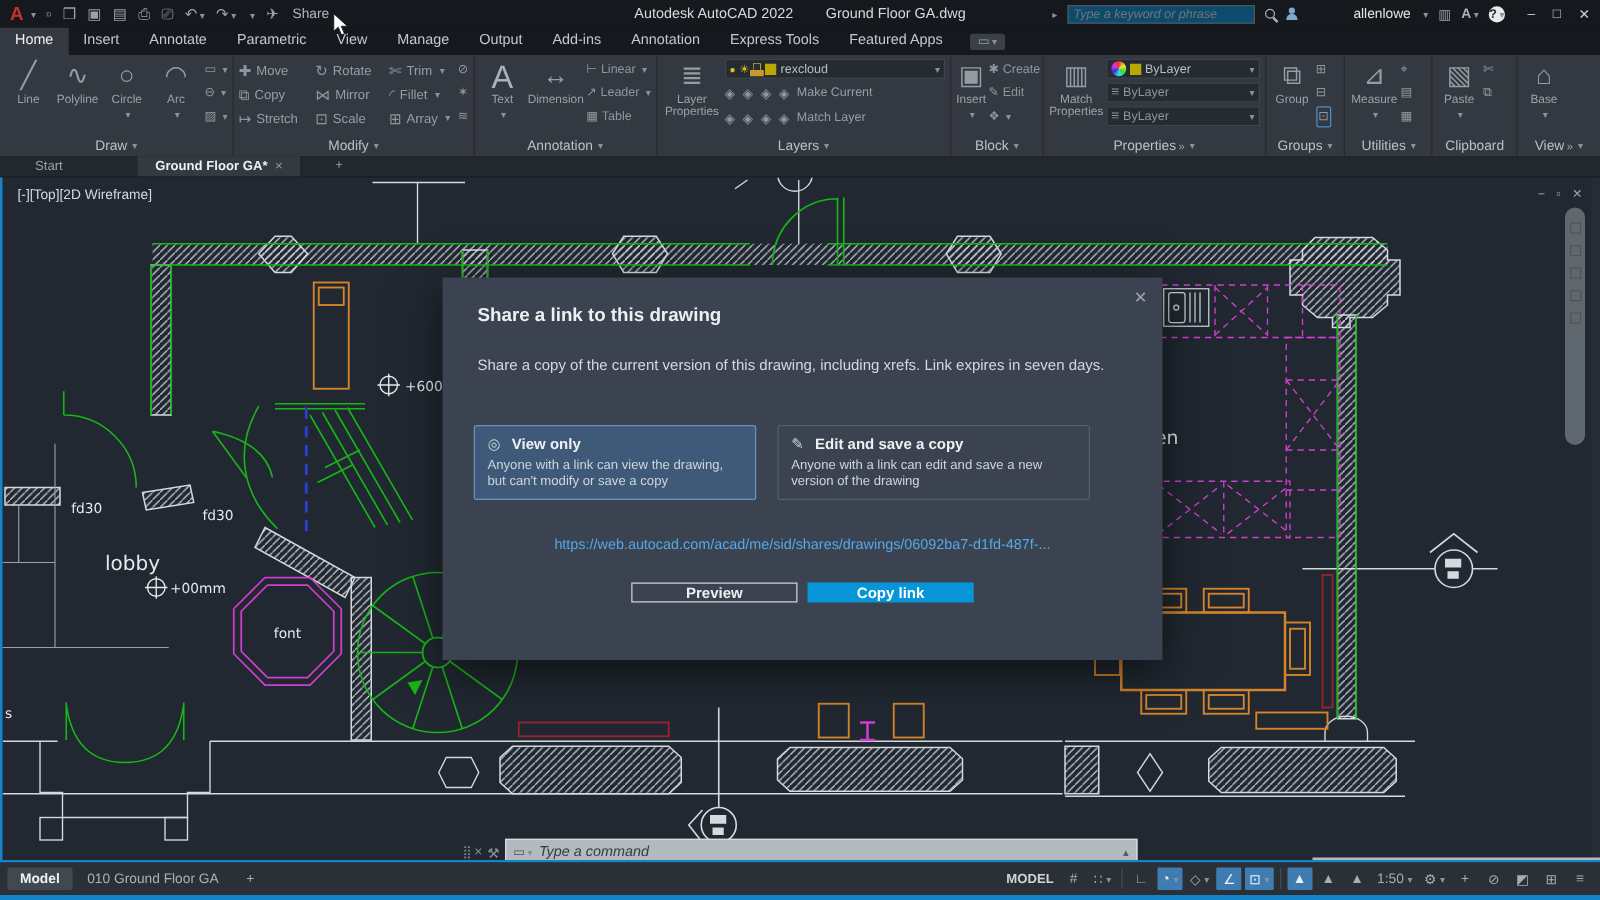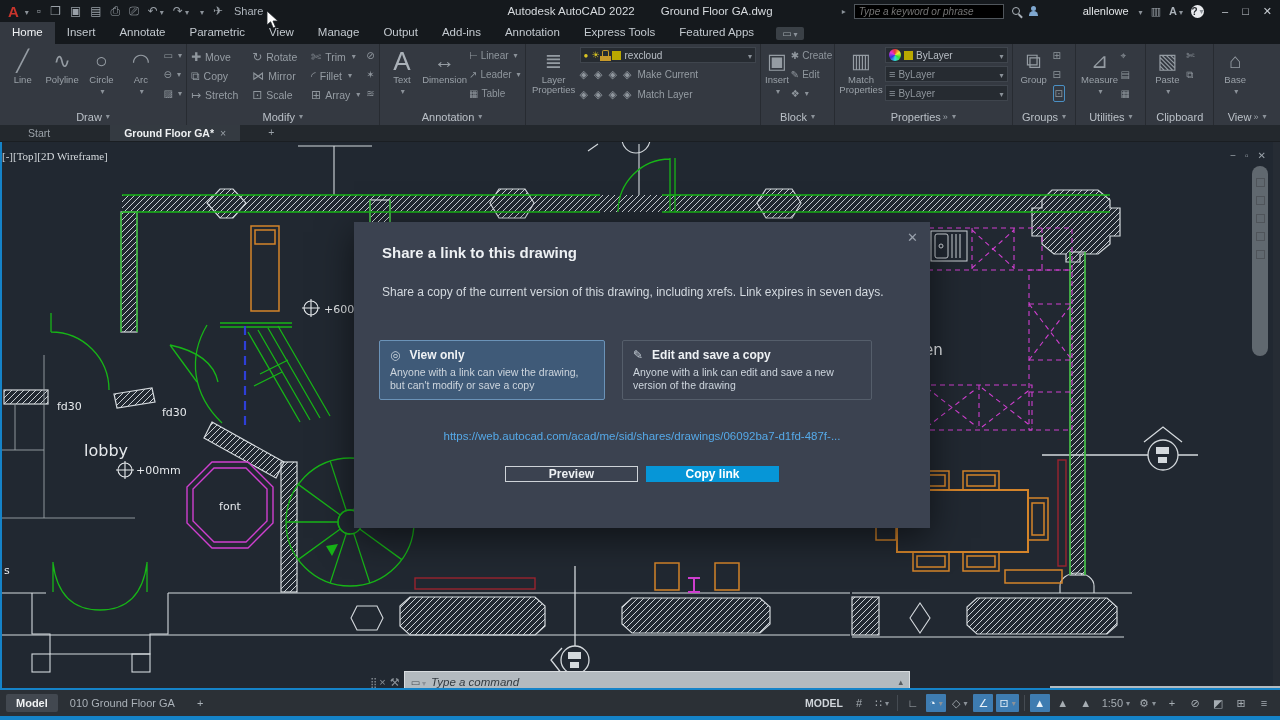--- a/index.html
+++ b/index.html
@@ -9,21 +9,21 @@
 
   
   .titlebar { height:22px; background:#15191d; display:flex; align-items:center; color:#c7ccd2; font-size:11px; position:relative; }
   .logo { color:#c8342c; font-weight:bold; font-size:15px; padding:0 4px 0 8px; }
   .qat { display:flex; align-items:center; gap:9px; color:#9aa1a8; font-size:12px; }
   .qat span { cursor:default; }
   .share-lab { color:#aeb5bc; font-size:11px; margin-left:2px; }
   .title-center { position:absolute; left:0; right:0; text-align:center; font-size:11.5px; color:#d6dade; pointer-events:none; }
   .title-center b { font-weight:normal; margin-right:26px; }
   .tb-right { margin-left:auto; display:flex; align-items:center; gap:8px; padding-right:8px; }
-  .searchbox { width:150px; height:15px; background:#000000; border:1px solid #50565c; color:#8b9299; font-style:italic; font-size:10px; padding:0 4px; }
+  .searchbox { width:150px; height:15px; background:#0c4a6e; border:1px solid #50565c; color:#8b9299; font-style:italic; font-size:10px; padding:0 4px; }
   .mag { width:8px; height:8px; border:1.5px solid #aab1b8; border-radius:50%; position:relative; display:inline-block; }
   .mag::after { content:""; position:absolute; width:5px; height:1.5px; background:#aab1b8; transform:rotate(45deg); right:-4px; bottom:-2px; }
   .person { width:11px; height:11px; position:relative; display:inline-block; }
   .person::before { content:""; position:absolute; left:3px; top:0; width:5px; height:5px; border-radius:50%; background:#7fa7cf; }
   .person::after { content:""; position:absolute; left:1px; top:5.5px; width:9px; height:5px; border-radius:5px 5px 0 0; background:#7fa7cf; }
   .help-badge { width:13px; height:13px; border-radius:50%; background:#e8eaed; color:#22262b; font-weight:bold; font-size:10px; display:inline-flex; align-items:center; justify-content:center; }
   .winbtns { display:flex; gap:14px; color:#c7ccd2; font-size:11px; margin-left:10px; }
   .dd::after { content:"▾"; font-size:8px; color:#8b9299; margin-left:2px; }
 
   
@@ -58,21 +58,21 @@
 
   
   .filetabs { height:17px; background:#23282d; display:flex; align-items:stretch; font-size:10.5px; color:#9aa1a8; border-bottom:1px solid #1a1e22; }
   .ftab { padding:2px 14px; display:flex; gap:6px; align-items:center; }
   .ftab.active { background:#343a41; color:#eef0f2; font-weight:bold; }
   .ftab .x { color:#9aa1a8; font-weight:normal; }
   .addtab { padding:1px 8px; color:#9aa1a8; }
 
   
   .canvas { position:relative; height:548px; background:#212831; border-left:2px solid #1583c8; border-bottom:2px solid #1583c8; overflow:hidden; }
-  .vplabel { position:absolute; left:0; top:8px; color:#d4d9dd; font-size:11px; z-index:3;font-family:Liberation Serif, serif; }
+  .vplabel { position:absolute; left:12px; top:8px; color:#d4d9dd; font-size:11px; z-index:3; }
   .vpbtns { position:absolute; right:14px; top:8px; color:#9aa2a9; font-size:10px; display:flex; gap:9px; z-index:3; }
   .navbar { position:absolute; right:12px; top:24px; width:16px; height:190px; background:rgba(150,156,162,.55); border-radius:8px; z-index:3;
     display:flex; flex-direction:column; align-items:center; gap:9px; padding-top:12px; }
   .navbar i { width:9px; height:9px; border:1px solid rgba(70,74,78,.65); display:block; }
   .hscroll { position:absolute; left:1048px; top:544px; width:232px; height:4px; background:#b4bbc0; z-index:3; }
   .vscroll { position:absolute; right:0; top:0; width:7px; height:548px; background:#262c34; z-index:2; }
 
   
   .dialog { position:absolute; left:352px; top:80px; width:576px; height:306px; background:#3b4250; z-index:10;
     box-shadow:0 10px 34px rgba(0,0,0,.55); color:#d3d9df; }
@@ -327,20 +327,23 @@
           </div>
           <div class="lrow">
             <span class="lyr">◈</span>
             <span class="lyr">◈</span>
             <span class="lyr">◈</span>
             <span class="lyr">◈</span>
             <span>Match Layer</span>
           </div>
         </div>
       </div>
+      <div class="plabel dd">
+          <span>Layers</span>
+        </div>
     </div>
 
     <div class="panel" style="width:74px;">
       <div class="pbody">
         <div class="bigbtn dd" style="width:32px;">
             <span class="ic">▣</span>
             <span>Insert</span>
           </div>
         <div class="minicol">
           <div class="minirow">

